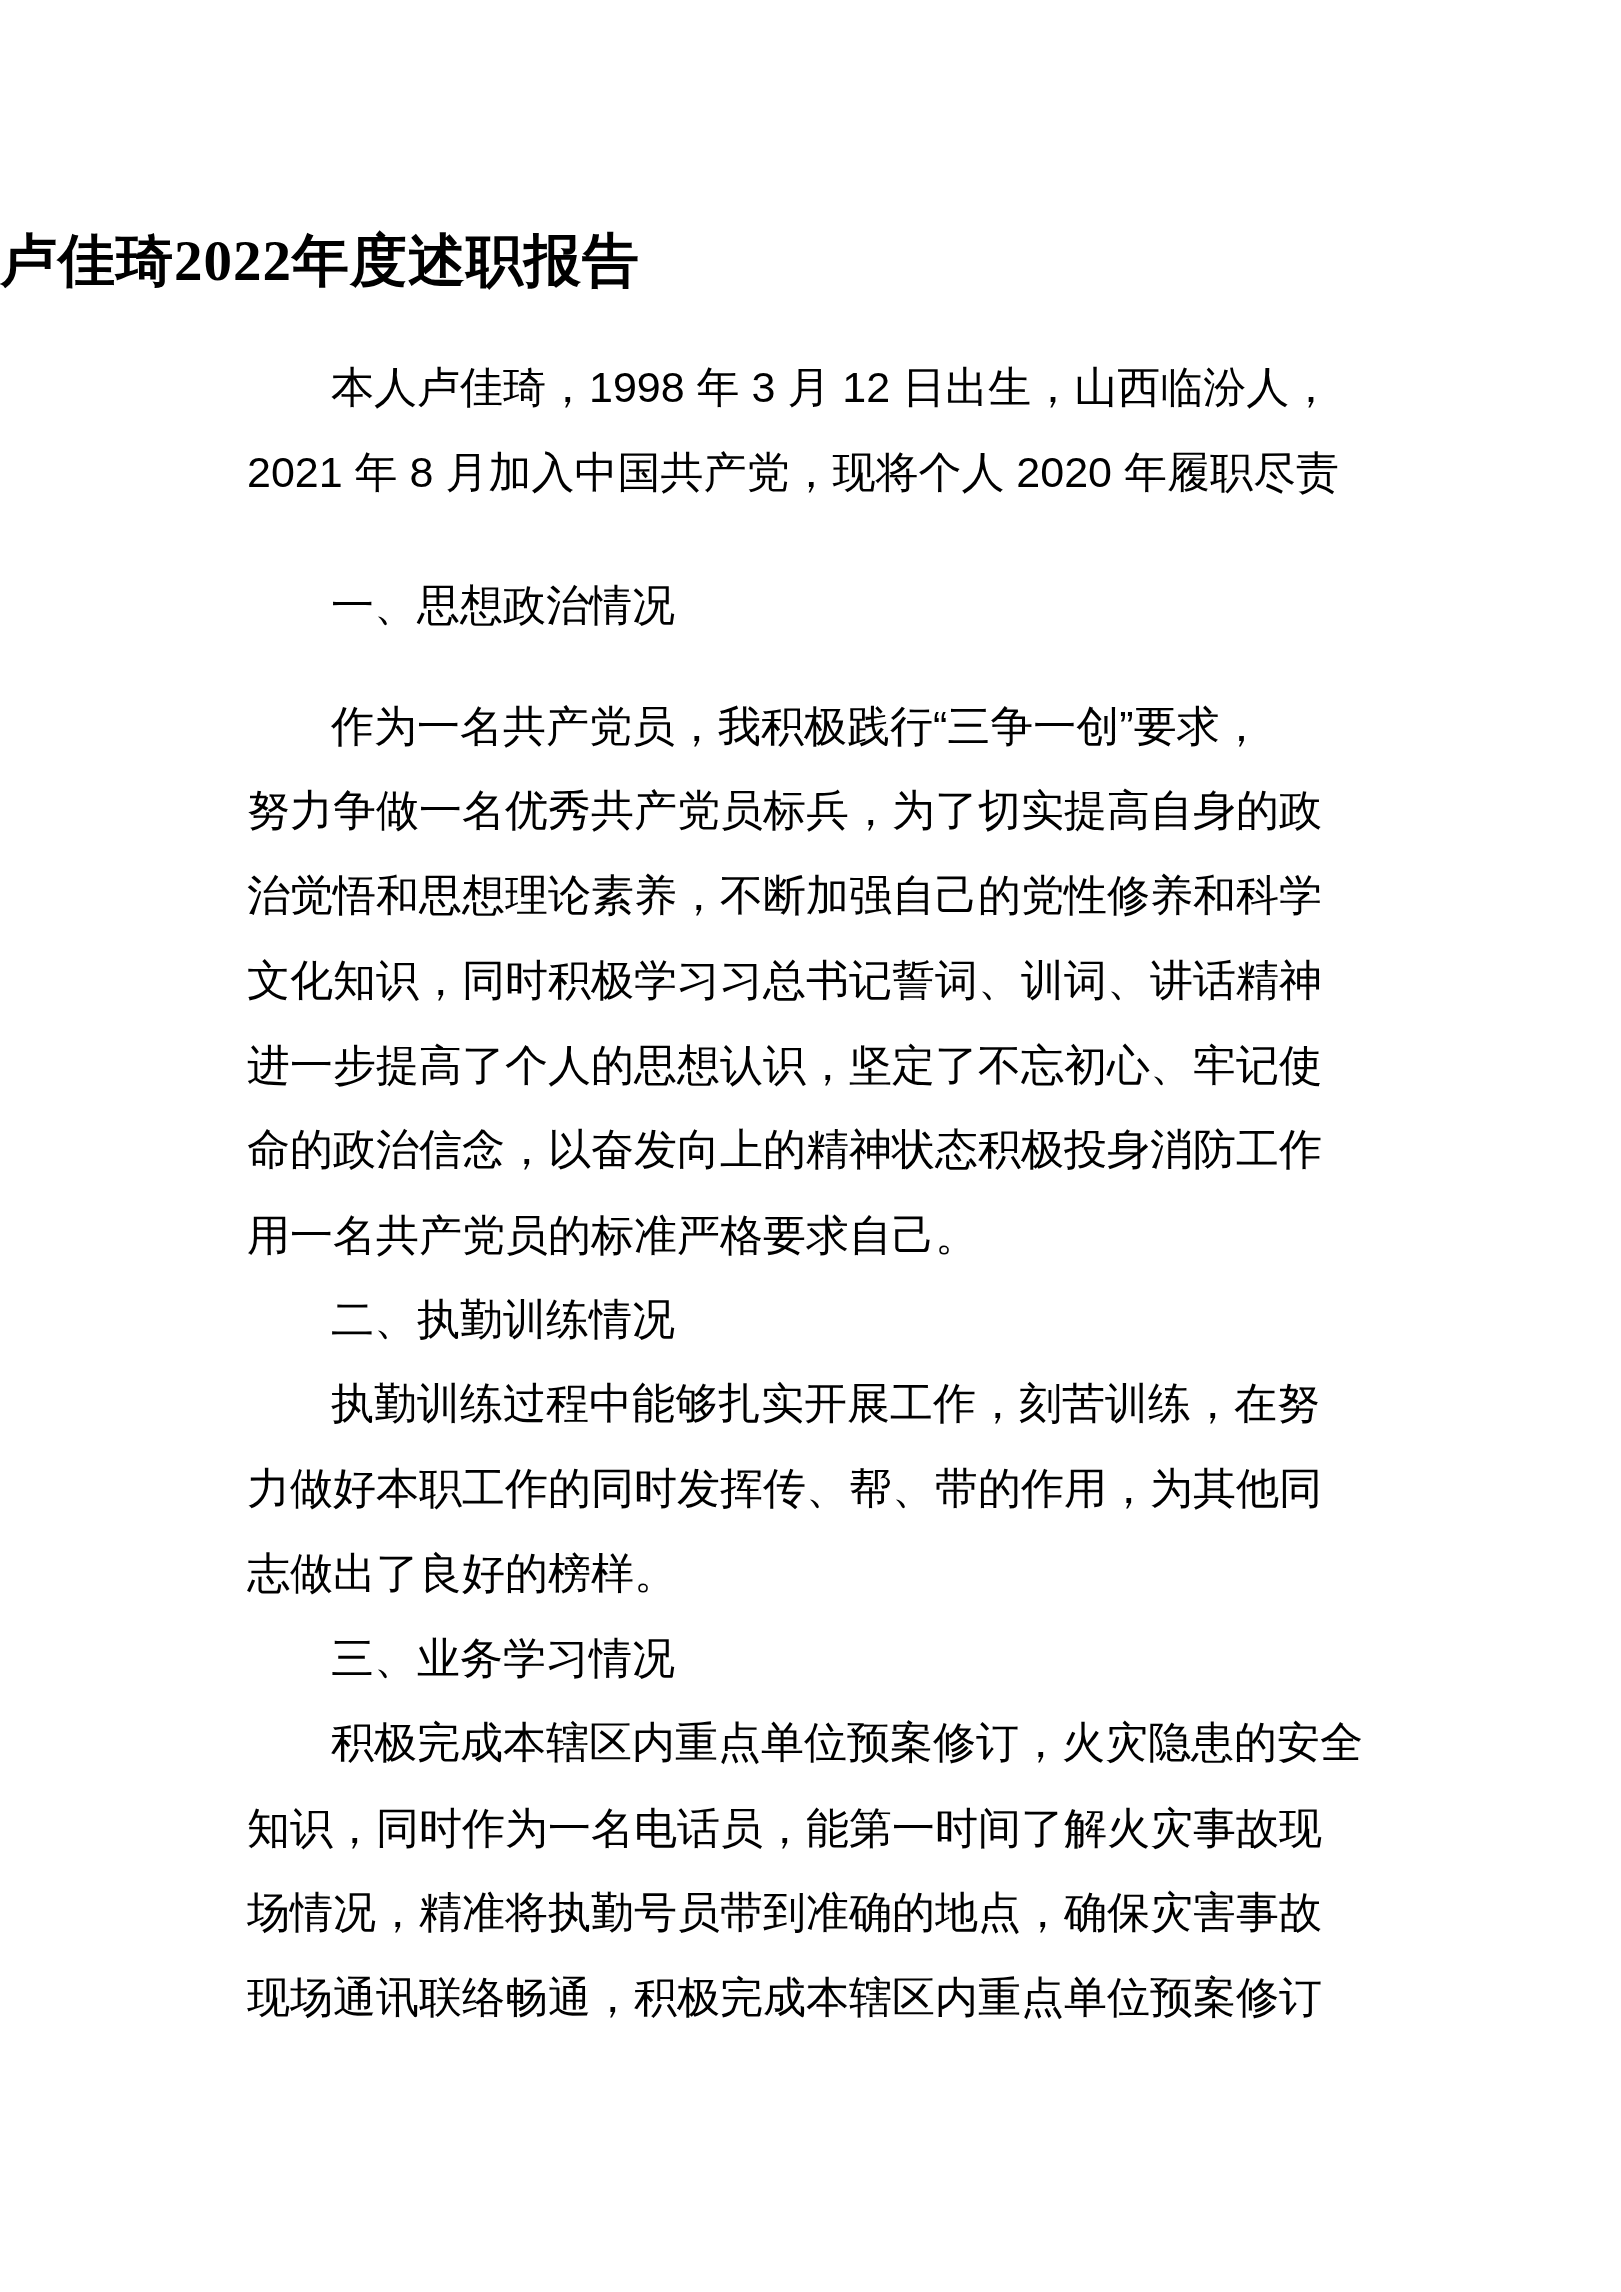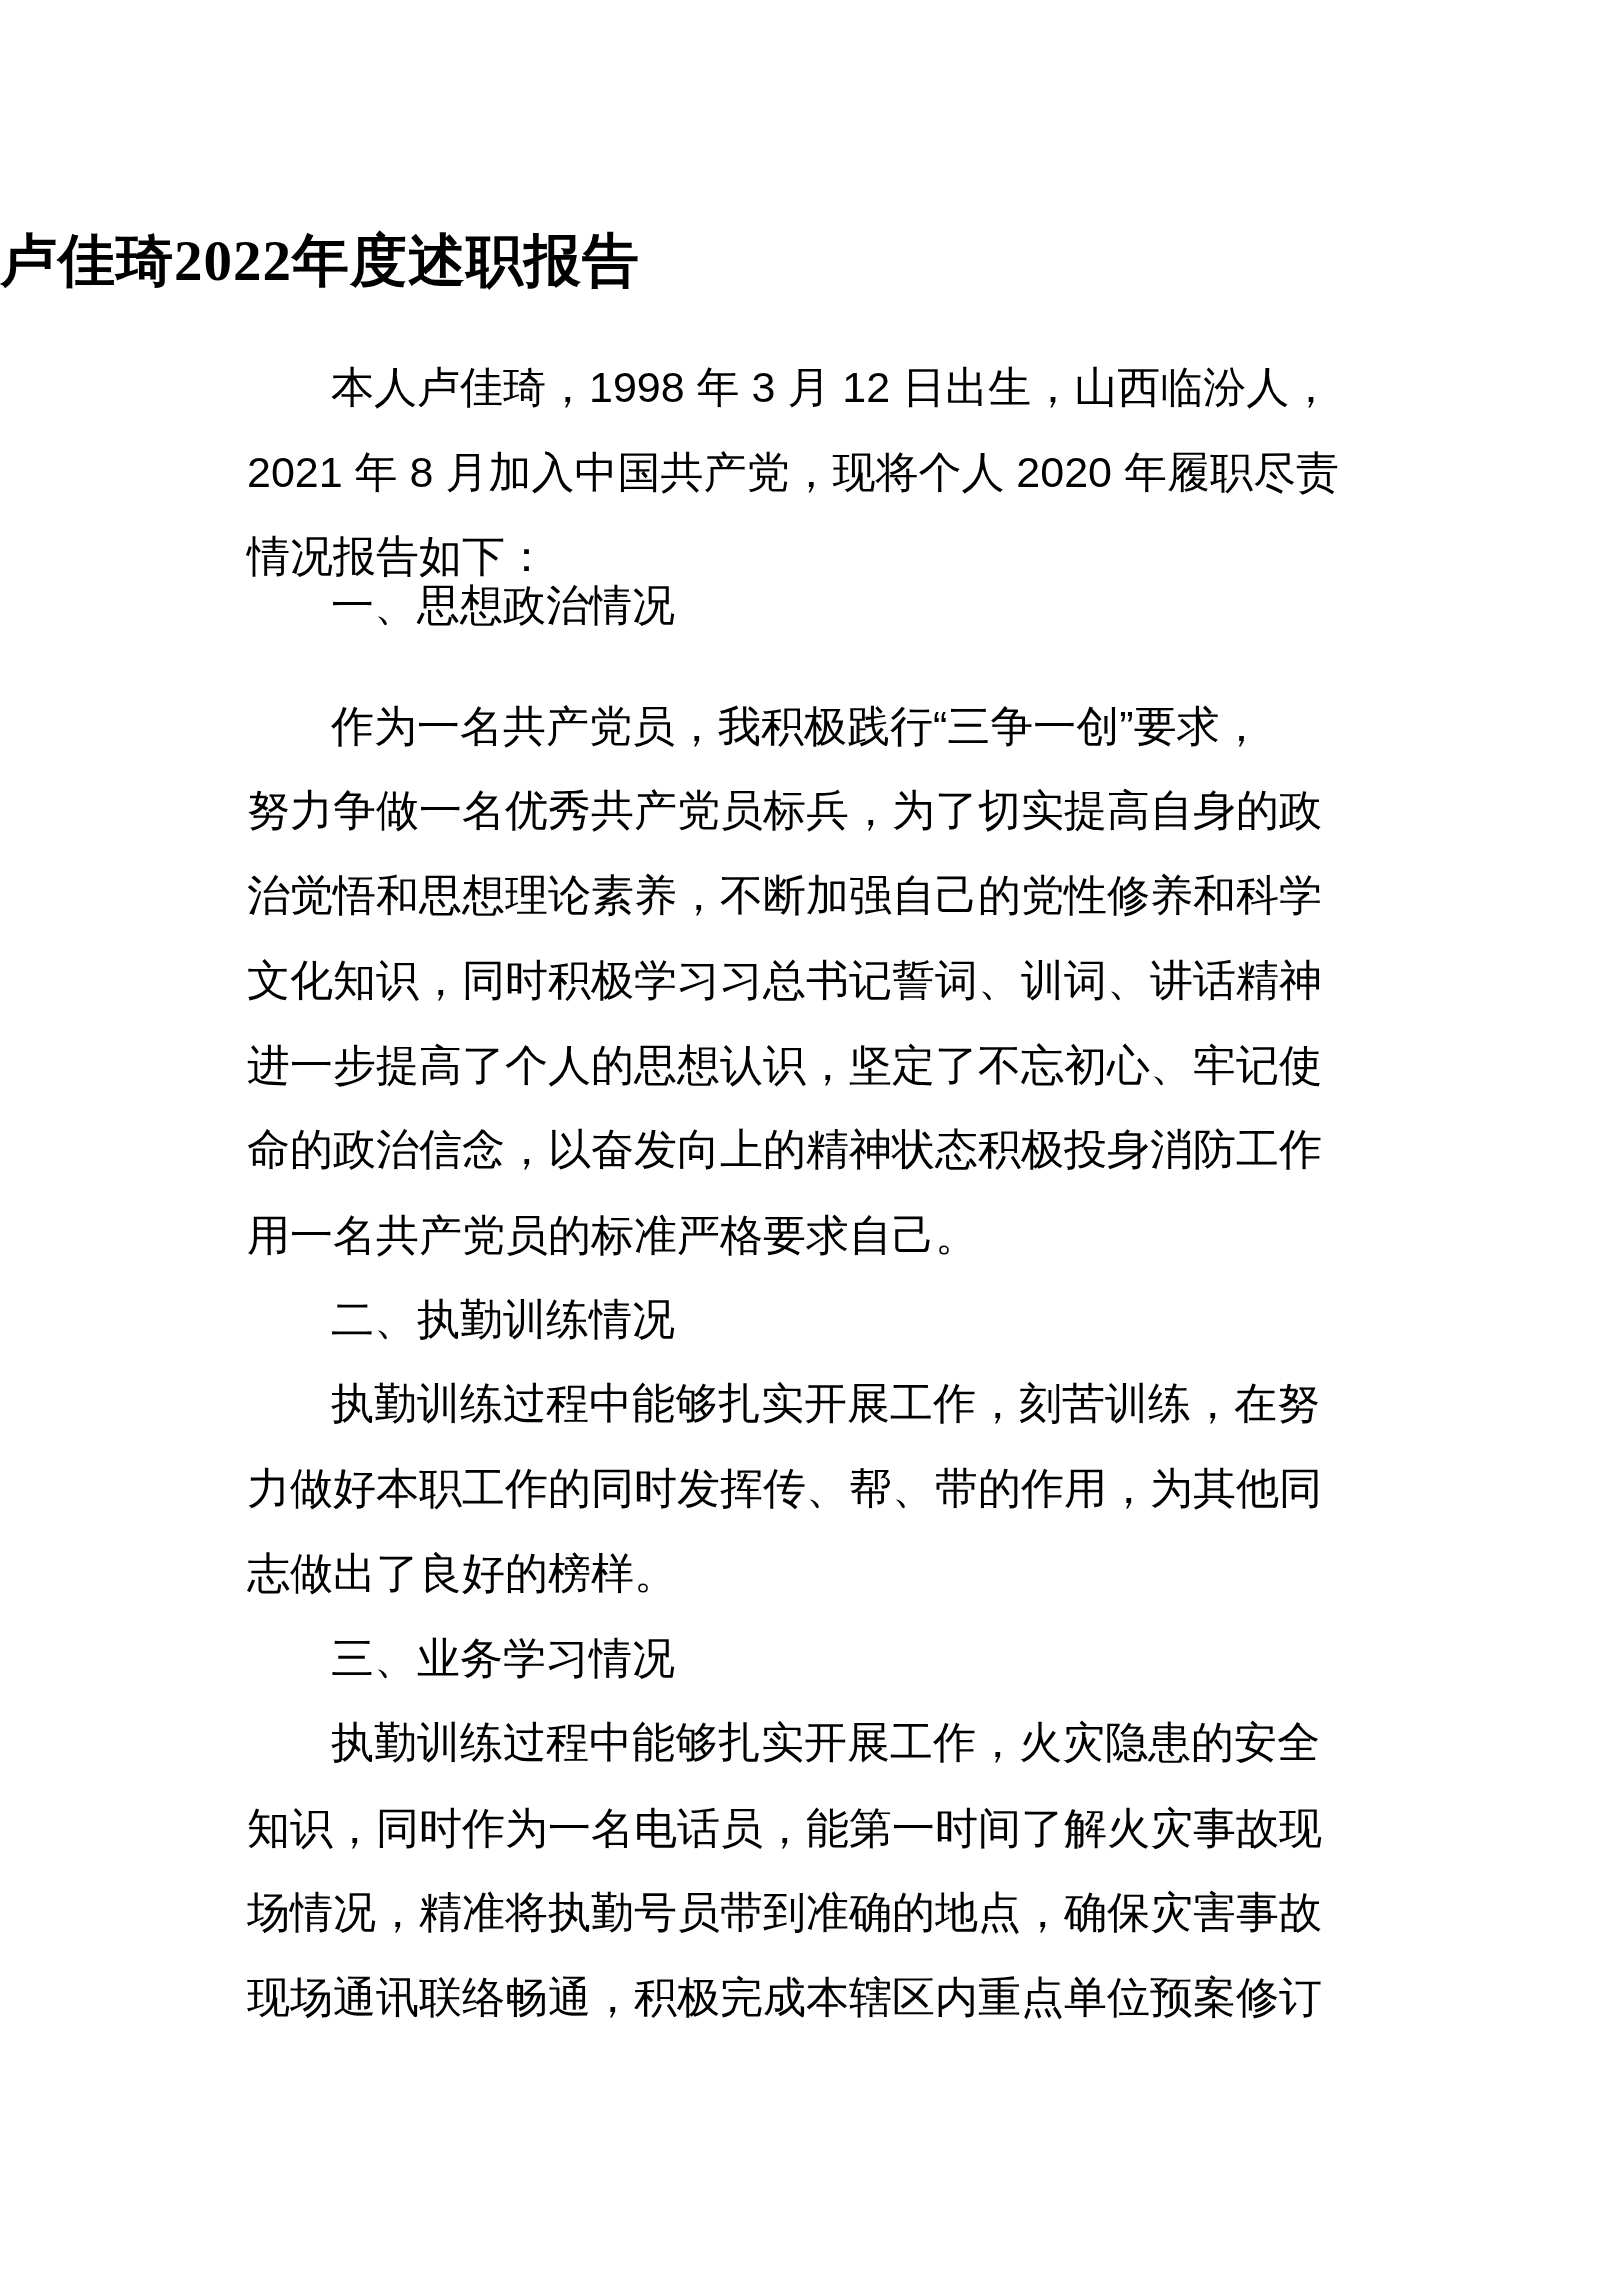--- a/index.html
+++ b/index.html
@@ -18,35 +18,34 @@
     .indent { left: 331px; }
   </style>
 </head>
 <body>
 
 <div class="page">
   <div class="title">卢佳琦2022年度述职报告</div>
 
   <div class="line indent" style="top:358px">本人卢佳琦，1998 年 3 月 12 日出生，山西临汾人，</div>
   <div class="line" style="top:443px">2021 年 8 月加入中国共产党，现将个人 2020 年履职尽责</div>
-  <div class="line" style="top:527px">情况报告如下：</div>
 
   <div class="line indent" style="top:576px">一、思想政治情况</div>
   <div class="line" style="top:781px">努力争做一名优秀共产党员标兵，为了切实提高自身的政</div>
   <div class="line indent" style="top:697px">作为一名共产党员，我积极践行“三争一创”要求，</div>
   <div class="line" style="top:866px">治觉悟和思想理论素养，不断加强自己的党性修养和科学</div>
   <div class="line" style="top:951px">文化知识，同时积极学习习总书记誓词、训词、讲话精神</div>
   <div class="line" style="top:1036px">进一步提高了个人的思想认识，坚定了不忘初心、牢记使</div>
   <div class="line" style="top:1120px">命的政治信念，以奋发向上的精神状态积极投身消防工作</div>
   <div class="line" style="top:1206px">用一名共产党员的标准严格要求自己。</div>
 
   <div class="line indent" style="top:1290px">二、执勤训练情况</div>
   <div class="line indent" style="top:1374px">执勤训练过程中能够扎实开展工作，刻苦训练，在努</div>
   <div class="line" style="top:1459px">力做好本职工作的同时发挥传、帮、带的作用，为其他同</div>
   <div class="line" style="top:1544px">志做出了良好的榜样。</div>
 
   <div class="line indent" style="top:1629px">三、业务学习情况</div>
-  <div class="line indent" style="top:1713px">执勤训练过程中能够扎实开展工作，火灾隐患的安全</div>
+  <div class="line indent" style="top:1713px">积极完成本辖区内重点单位预案修订，火灾隐患的安全</div>
   <div class="line" style="top:1799px">知识，同时作为一名电话员，能第一时间了解火灾事故现</div>
   <div class="line" style="top:1883px">场情况，精准将执勤号员带到准确的地点，确保灾害事故</div>
   <div class="line" style="top:1968px">现场通讯联络畅通，积极完成本辖区内重点单位预案修订</div>
 </div>
 
 
 </body></html>

